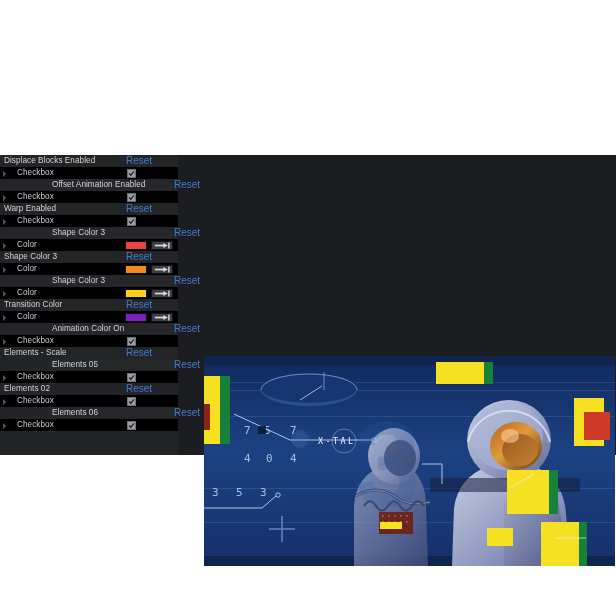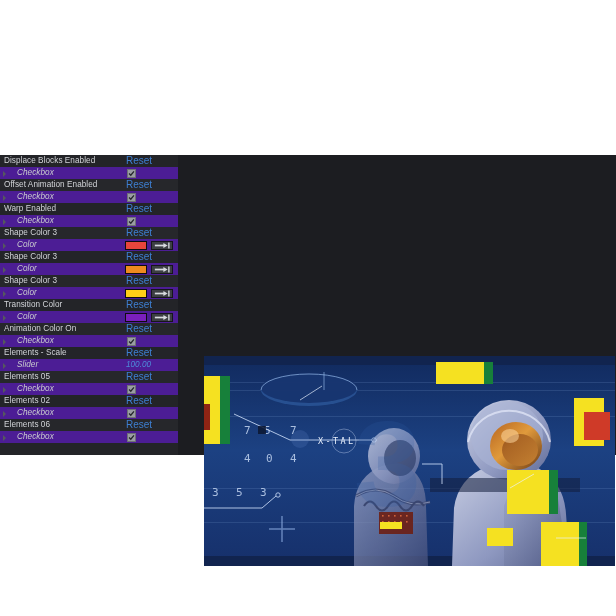--- a/index.html
+++ b/index.html
@@ -21,22 +21,22 @@
   .panel{
     position:absolute;left:0;top:0;width:178px;height:300px;
     background:#232428;
   }
   .row{
     position:relative;height:12px;line-height:12px;
     display:flex;align-items:center;
     font-size:8.2px;
     box-sizing:border-box;
   }
-  .row.alt{background:#26272b;}
-  .row.ctrl{background:#4c1d95;font-style:italic;}
+  .row.alt{background:#26272b;margin-left:48px;}
+  .row.ctrl{background:#000000;}
   .row .lbl{
     color:#d2d4d8;
     padding-left:4px;
     white-space:nowrap;
     letter-spacing:0.05px;
   }
   .row.ctrl .lbl{padding-left:17px;color:#c8cace;}
   .row .reset{
     position:absolute;left:126px;top:0;height:12px;line-height:12px;
     color:#3e7fd1;font-size:10px;
@@ -206,25 +206,20 @@
           <span class="lbl">Checkbox</span>
           <span class="cb">
             <svg viewBox="0 0 10 10">
               <path d="M1.5 5 L4 7.5 L8.5 2" stroke="#24262b" stroke-width="1.8" fill="none"></path>
             </svg>
           </span>
         </div>
         <div class="row">
           <span class="lbl">Elements - Scale</span>
           <span class="reset">Reset</span>
-        </div>
-        <div class="row ctrl">
-          <span class="tri"></span>
-          <span class="lbl">Slider</span>
-          <span class="valtxt">100.00</span>
         </div>
         <div class="row alt">
           <span class="lbl">Elements 05</span>
           <span class="reset">Reset</span>
         </div>
         <div class="row ctrl">
           <span class="tri"></span>
           <span class="lbl">Checkbox</span>
           <span class="cb">
             <svg viewBox="0 0 10 10">

